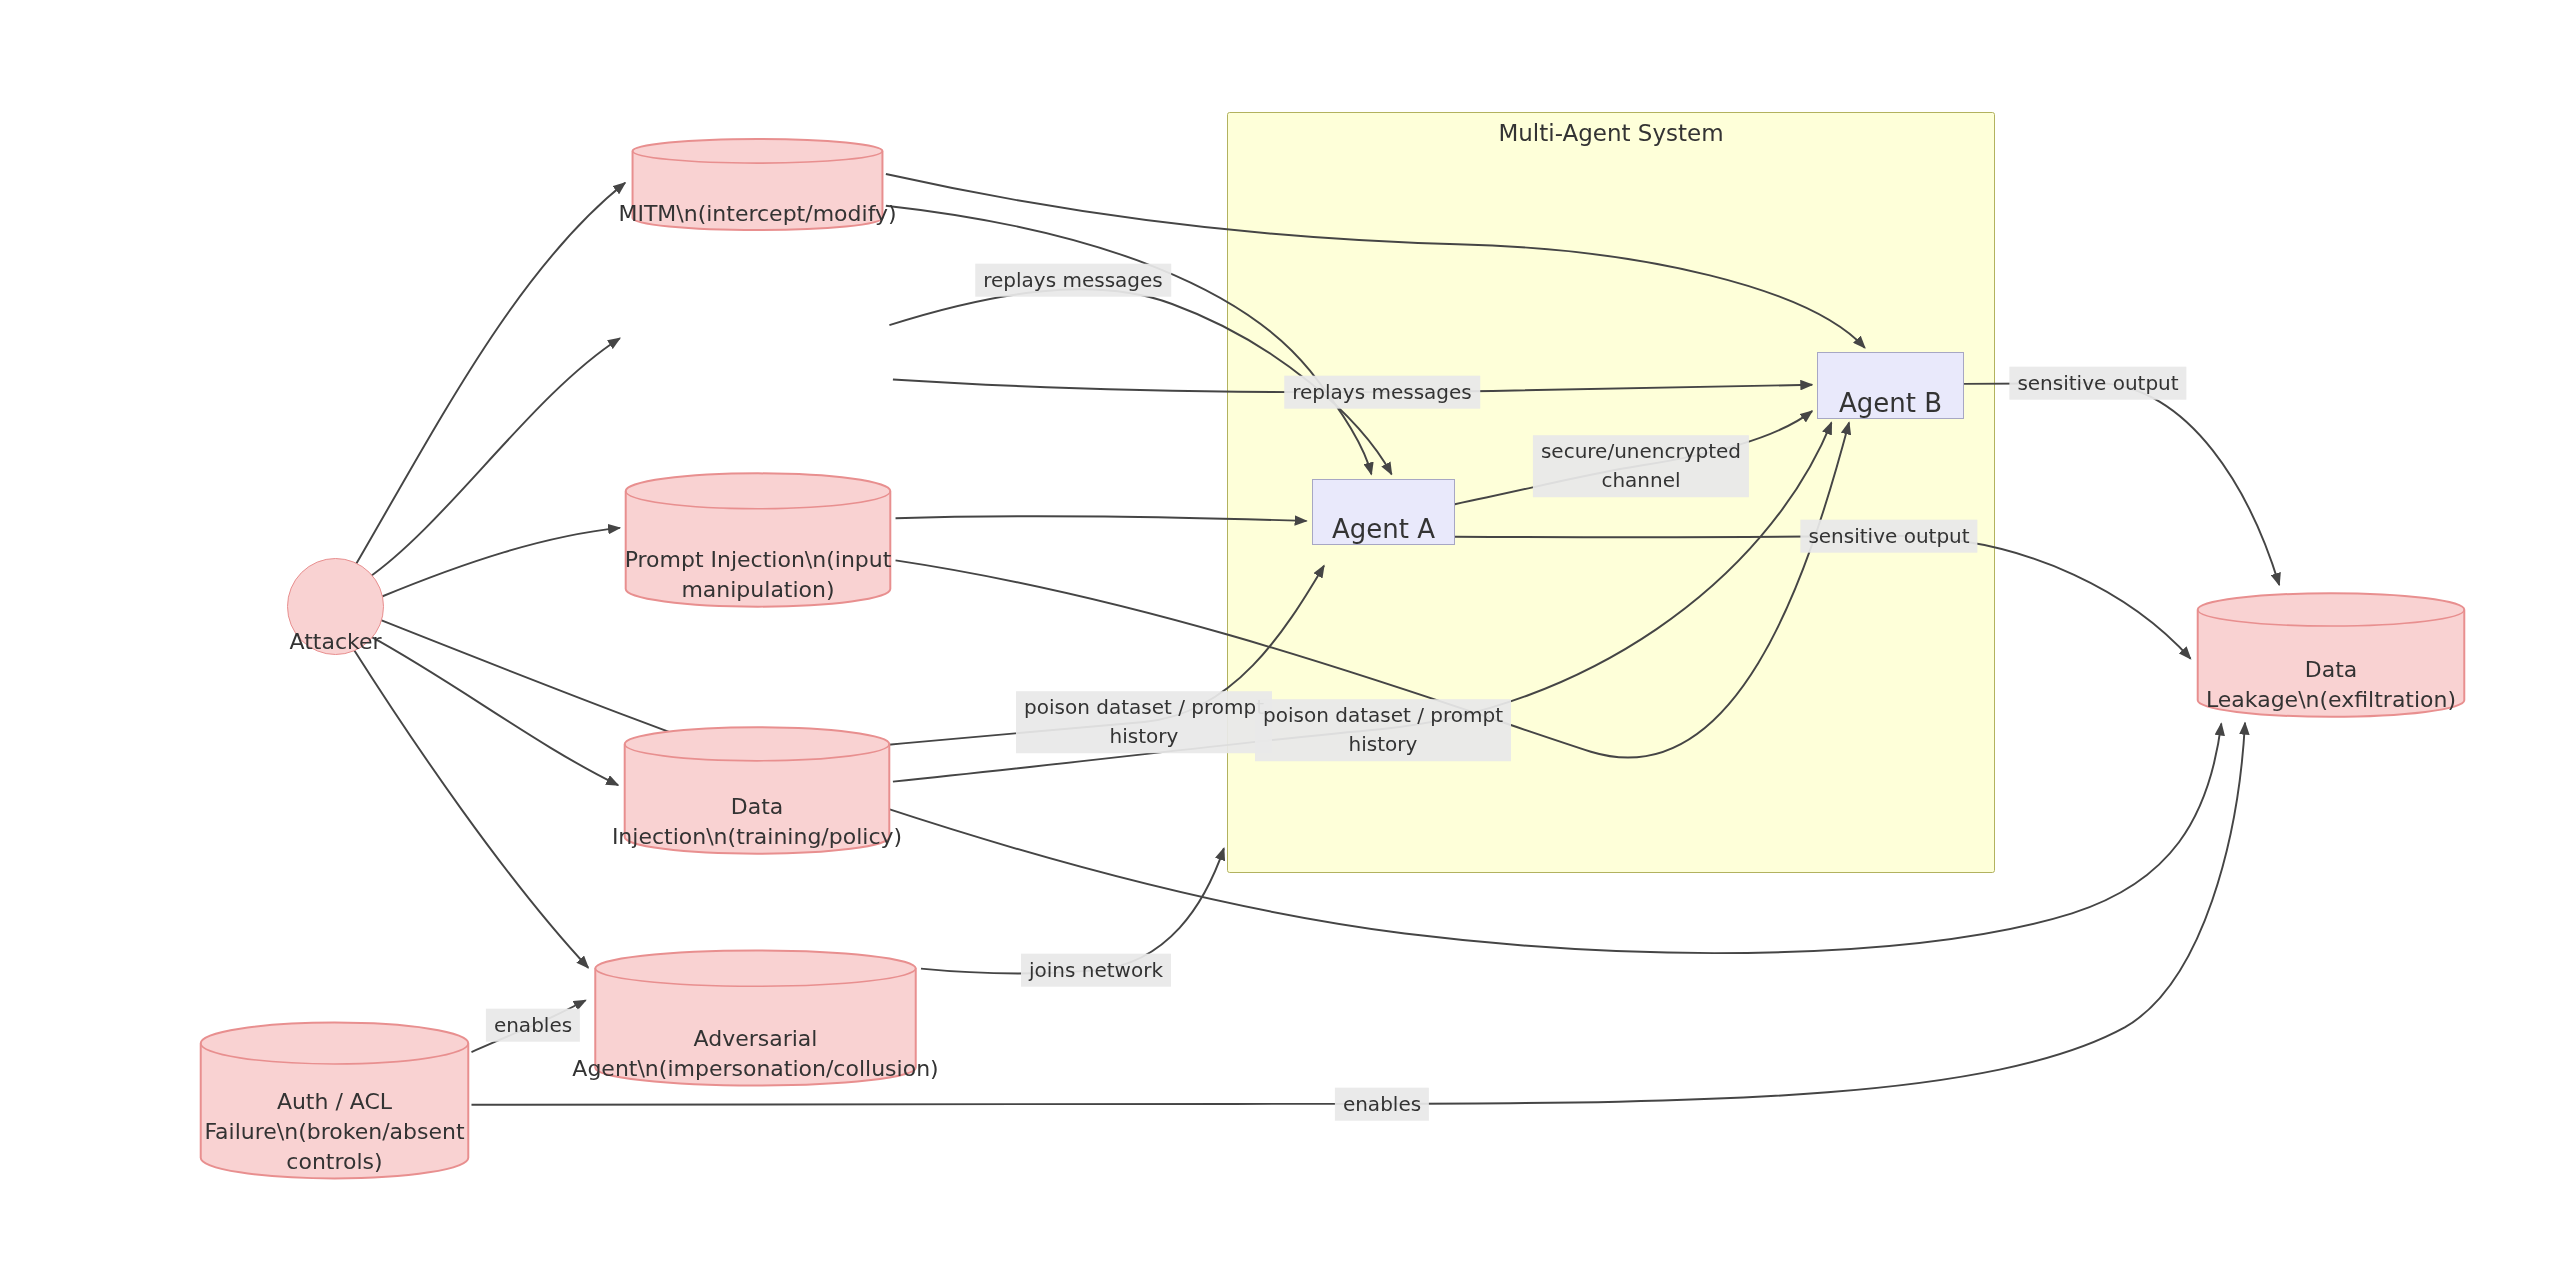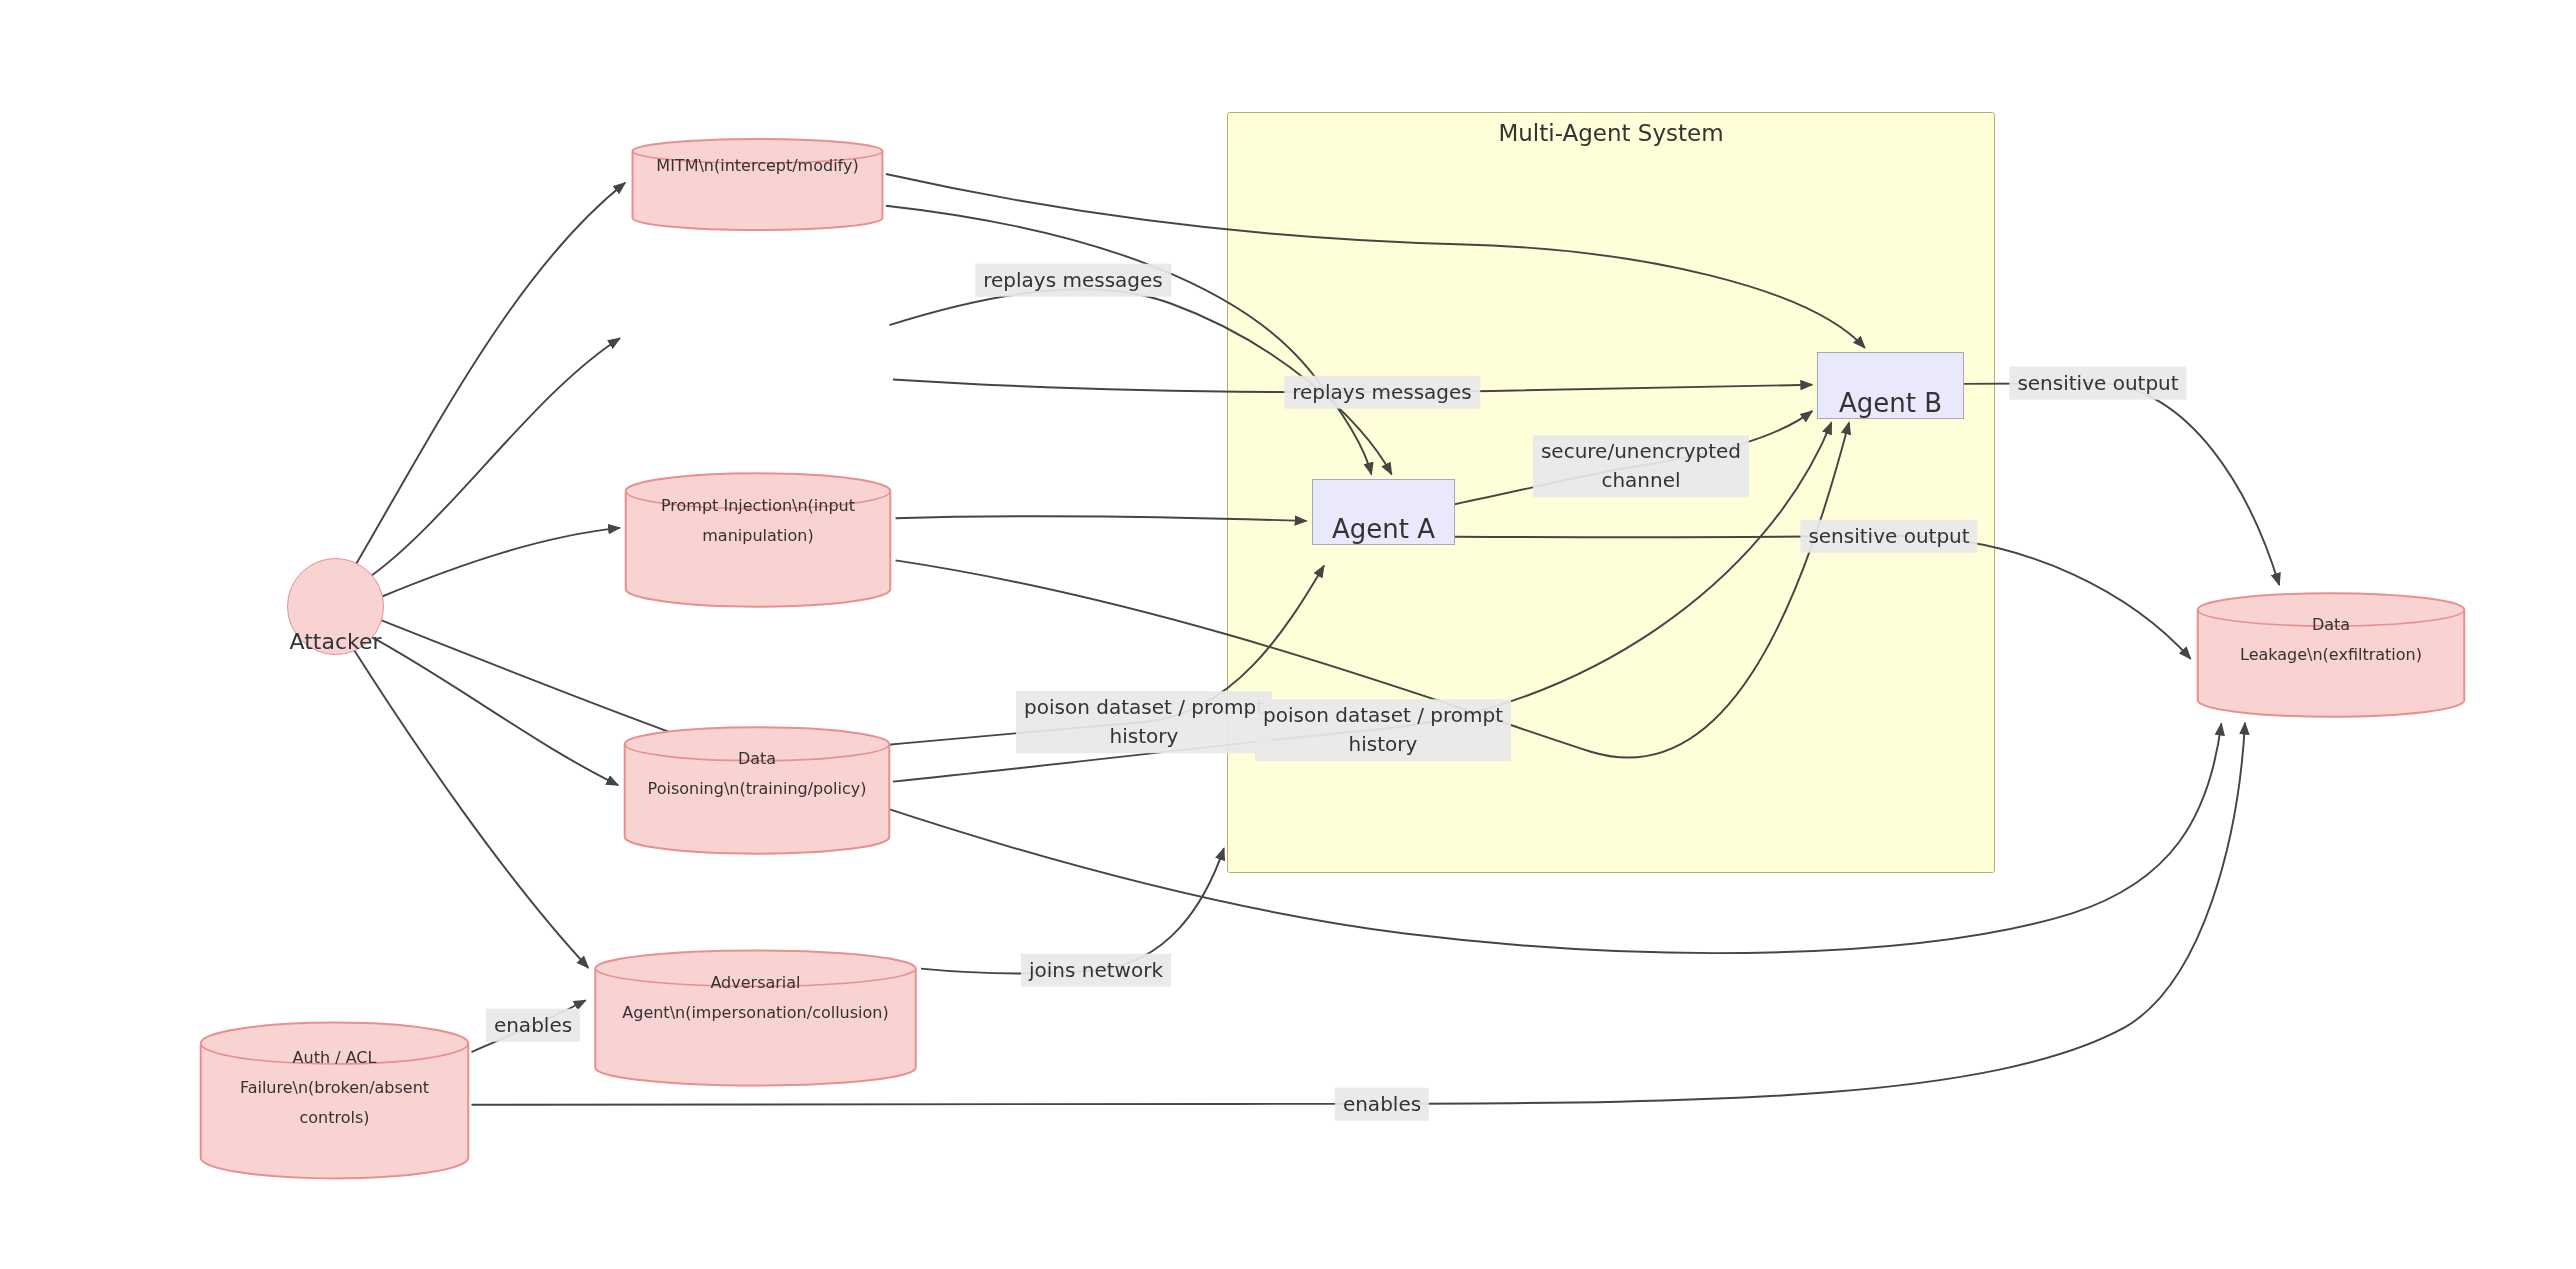--- a/index.html
+++ b/index.html
@@ -20,22 +20,22 @@
   
   svg.edges{position:absolute;left:0;top:0;width:2576px;height:1270px;z-index:2;pointer-events:none;}
   svg.edges path.e{fill:none;stroke:#454545;stroke-width:2.2px;}
   
   .node{position:absolute;z-index:3;}
   .cyl svg.shape{position:absolute;inset:0;width:100%;height:100%;overflow:visible;}
   .cylbody{fill:#f9d2d2;stroke:#e88f8f;stroke-width:2;vector-effect:non-scaling-stroke;}
   .cylarc{fill:none;stroke:#e88f8f;stroke-width:1.6;vector-effect:non-scaling-stroke;}
   .cyl .lbl{
     position:absolute;left:2%;right:2%;top:14%;bottom:2%;
-    display:flex;flex-direction:column;align-items:center;justify-content:flex-start;
-    text-align:center;font-size:16px;line-height:30px;white-space:nowrap;
+    display:flex;flex-direction:column;align-items:center;justify-content:flex-end;
+    text-align:center;font-size:22px;line-height:30px;white-space:nowrap;
   }
   .circle-node{
     border-radius:50%;background:#f9d2d2;border:1.8px solid #e88f8f;
     display:flex;align-items:center;justify-content:center;font-size:22px;
   }
   .agent{
     background:#e9e9fb;border:1.8px solid #a7a7c4;
     display:flex;align-items:flex-end;justify-content:center;font-size:26px;z-index:3;
   }
   
@@ -109,21 +109,21 @@
     </div>
   </div>
 
   <div class="node cyl" style="left:622px;top:726px;width:270px;height:129px;">
     <svg class="shape" viewBox="0 0 100 100" preserveAspectRatio="none">
       <path class="cylbody" d="M 1 14 A 49 13 0 0 1 99 14 L 99 86 A 49 13 0 0 1 1 86 Z"></path>
       <path class="cylarc" d="M 1 14 A 49 13 0 0 0 99 14"></path>
     </svg>
     <div class="lbl">
       <span class="ln">Data</span>
-      <span class="ln">Poisoning\n(training/policy)</span>
+      <span class="ln">Injection\n(training/policy)</span>
     </div>
   </div>
 
   <div class="node cyl" style="left:592px;top:949px;width:327px;height:138px;">
     <svg class="shape" viewBox="0 0 100 100" preserveAspectRatio="none">
       <path class="cylbody" d="M 1 14 A 49 13 0 0 1 99 14 L 99 86 A 49 13 0 0 1 1 86 Z"></path>
       <path class="cylarc" d="M 1 14 A 49 13 0 0 0 99 14"></path>
     </svg>
     <div class="lbl">
       <span class="ln">Adversarial</span>

